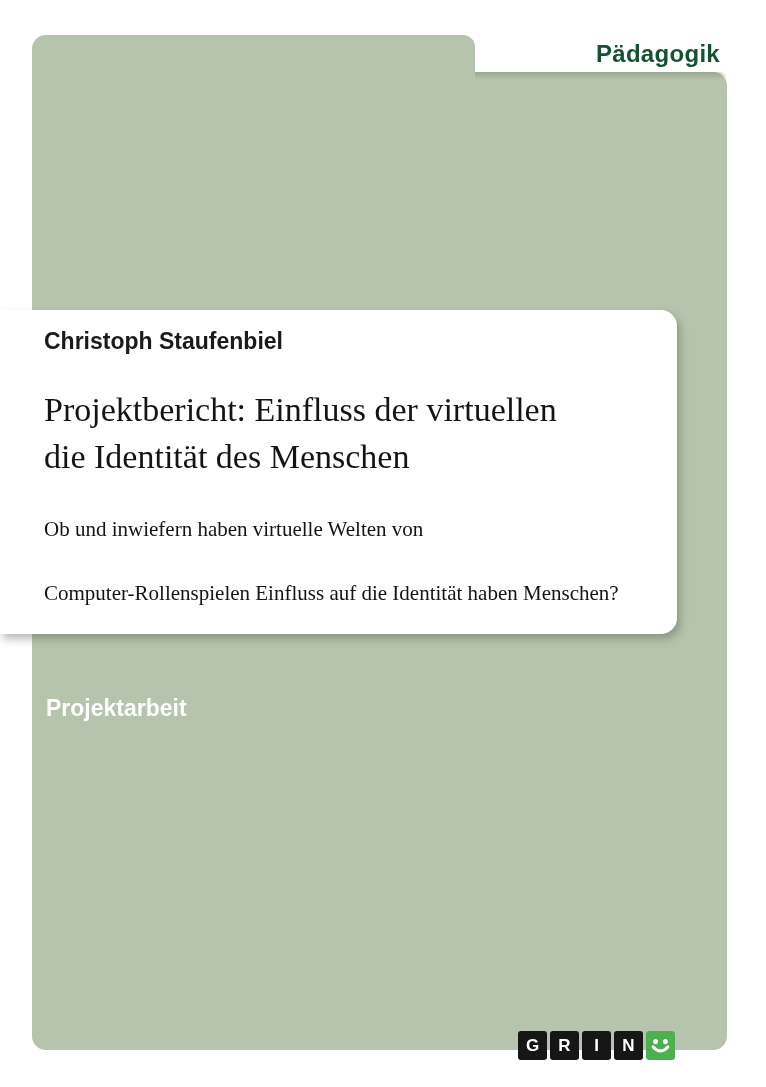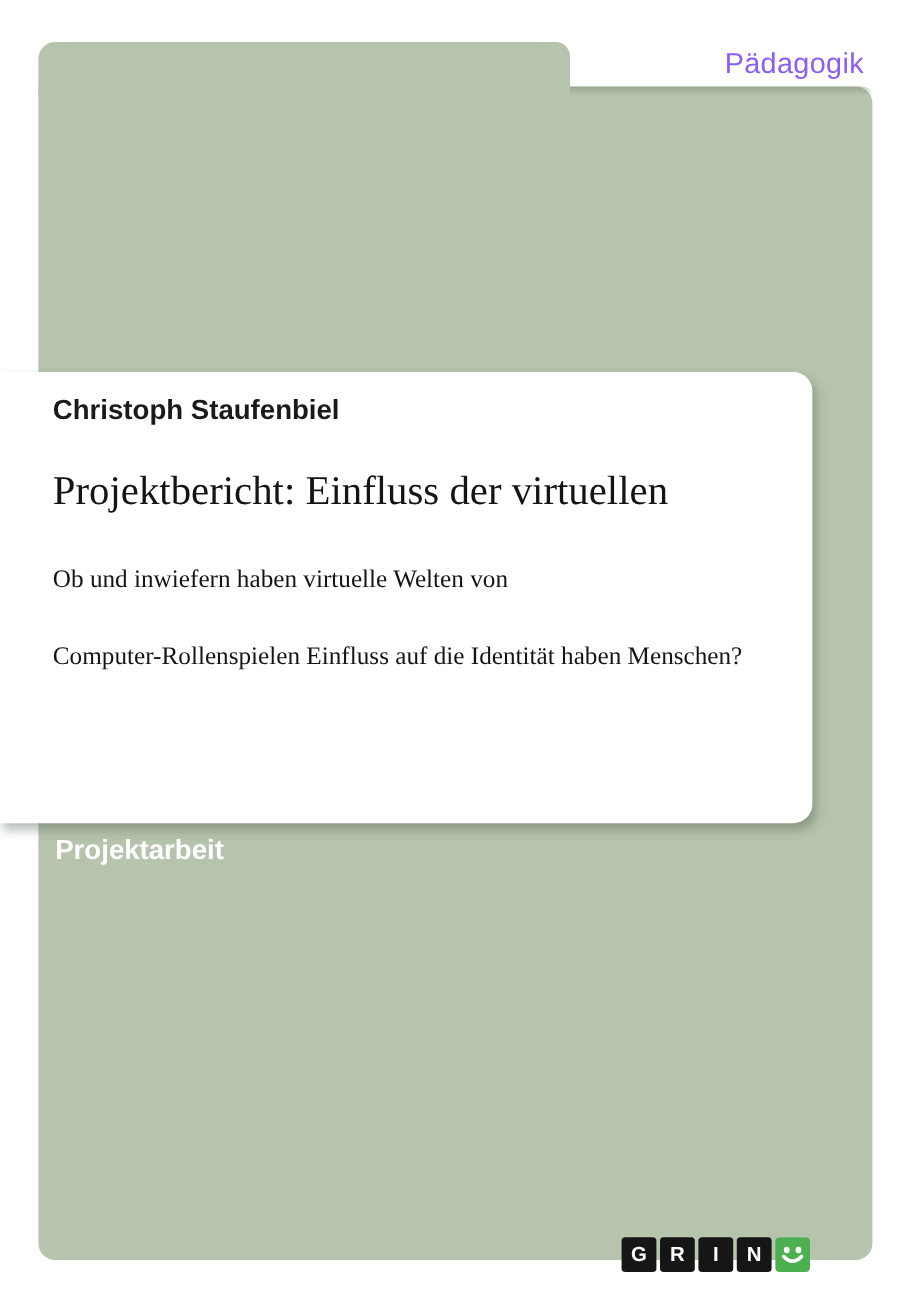--- a/index.html
+++ b/index.html
@@ -28,27 +28,27 @@
   .tab {
     position:absolute; left:32px; top:35px;
     width:443px; height:45px;
     background:#b7c4ad;
     border-radius:14px 12px 0 0;
   }
   
   .category {
     position:absolute; top:37px; right:46px;
     height:34px; line-height:34px;
-    font-size:24px; font-weight:400; letter-spacing:.3px;
-    color:#8b5cf6;
+    font-size:24px; font-weight:700; letter-spacing:.3px;
+    color:#14532d;
   }
   
   .card {
     position:absolute; left:0; top:310px;
-    width:677px; height:376px;
+    width:677px; height:324px;
     background:#ffffff;
     border-radius:0 16px 16px 0;
     box-shadow:3px 5px 9px rgba(70,85,70,.40);
     padding:18px 18px 0 44px;
   }
   .author {
     font-size:23px; font-weight:700; line-height:26px;
     color:#1a1a1a;
   }
   .title {
@@ -92,20 +92,21 @@
 </div>
 
 <div class="tab"></div>
 
 <div class="category">Pädagogik</div>
 
 <div class="card">
   <div class="author">Christoph Staufenbiel</div>
   <h1 class="title">
     <span class="line">Projektbericht: Einfluss der virtuellen</span>
+    <span class="line">die Identität des Menschen</span>
   </h1>
   <div class="subtitle">
     <span class="line">Ob und inwiefern haben virtuelle Welten von</span>
     <span class="line">Computer-Rollenspielen Einfluss auf die Identität haben Menschen?</span>
   </div>
 </div>
 
 <div class="doctype">Projektarbeit</div>
 
 <div class="logo">

